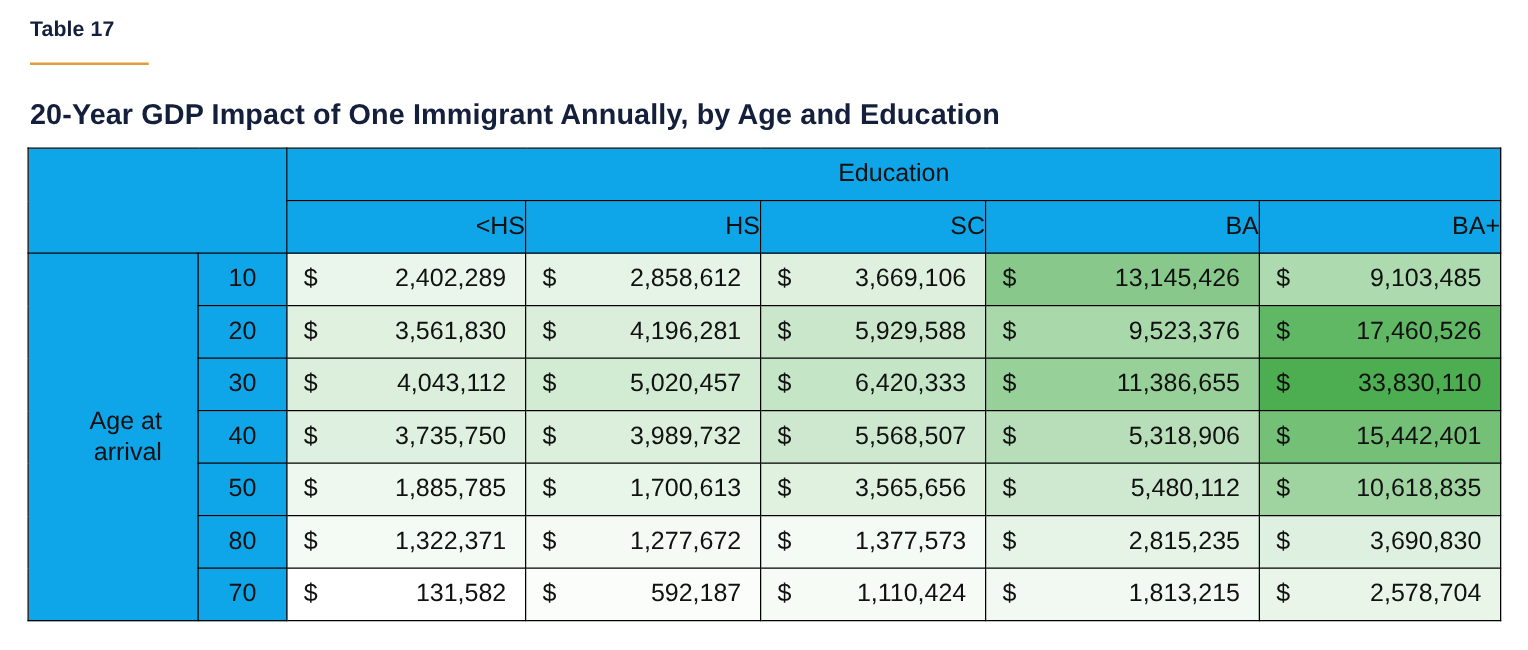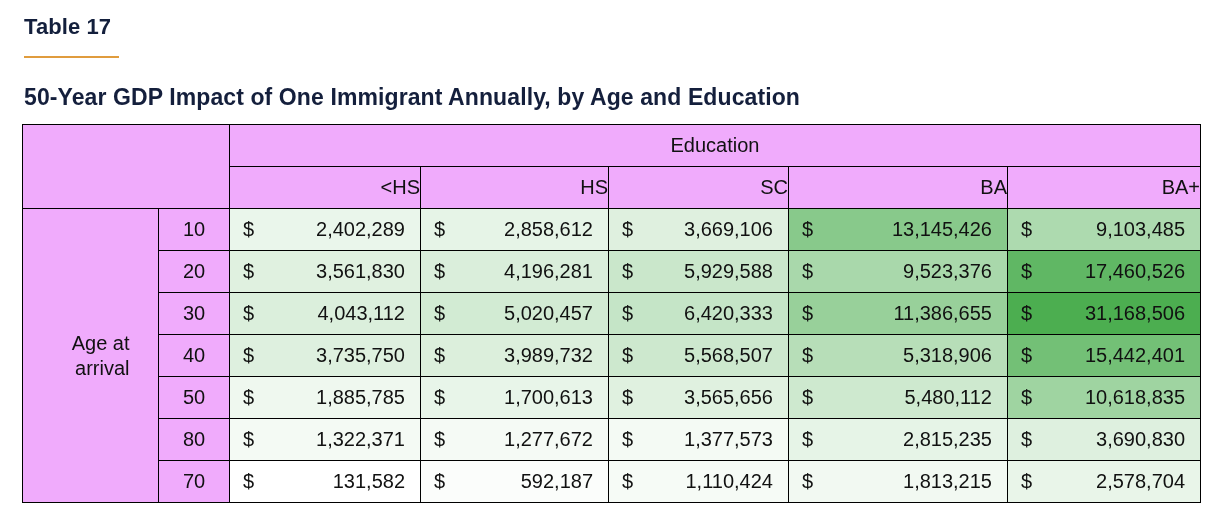--- a/index.html
+++ b/index.html
@@ -5,21 +5,21 @@
   * { margin: 0; padding: 0; box-sizing: border-box; }
   html, body {
     width: 1222px; height: 520px;
     background: #ffffff;
     font-family: "Liberation Sans", "DejaVu Sans", sans-serif;
     overflow: hidden;
   }
   .page { padding: 14px 22px 0 24px; }
 
   .table-label {
-    font-size: 22px;
+    font-size: 17px;
     font-weight: 700;
     color: #131F3C;
     letter-spacing: 0.1px;
   }
   .accent-rule {
     width: 95px; height: 2px;
     margin-top: 16px;
     background: #E09C3D;
   }
   .page-title {
@@ -43,21 +43,21 @@
   table.gdp-table col.c-hs       { width: 188px; }
   table.gdp-table col.c-sc       { width: 180px; }
   table.gdp-table col.c-ba       { width: 219px; }
   table.gdp-table col.c-baplus   { width: 193px; }
 
   table.gdp-table th, table.gdp-table td {
     border: 1px solid #000000;
     font-size: 20px;
     font-weight: 400;
     color: #111111;
-    background: #f0abfc;
+    background: #0ea5e9;
     height: 42px;
     vertical-align: middle;
   }
   th.edu-group {
     text-align: center;
     height: 43px;
   }
   th.edu-col {
     text-align: right;
     padding-left: 10px;
@@ -79,21 +79,21 @@
     padding: 0 15px 0 13px;
     height: 100%;
   }
 </style>
 </head>
 <body>
 
 <div class="page">
   <div class="table-label">Table 17</div>
   <div class="accent-rule"></div>
-  <h1 class="page-title">50-Year GDP Impact of One Immigrant Annually, by Age and Education</h1>
+  <h1 class="page-title">20-Year GDP Impact of One Immigrant Annually, by Age and Education</h1>
 
   <table class="gdp-table">
     <colgroup>
       <col class="c-rowgroup">
         <col class="c-age">
       <col class="c-lths">
         <col class="c-hs">
         <col class="c-sc">
         <col class="c-ba">
         <col class="c-baplus">
@@ -203,21 +203,21 @@
           </td>
           <td class="value-cell" style="background: rgb(152, 208, 154);">
             <div class="cell-inner">
               <span>$</span>
               <span>11,386,655</span>
             </div>
           </td>
           <td class="value-cell" style="background: rgb(76, 174, 80);">
             <div class="cell-inner">
               <span>$</span>
-              <span>31,168,506</span>
+              <span>33,830,110</span>
             </div>
           </td>
         </tr>
         <tr>
           <td class="age-cell">40</td>
           <td class="value-cell" style="background: rgb(222, 240, 223);">
             <div class="cell-inner">
               <span>$</span>
               <span>3,735,750</span>
             </div>

